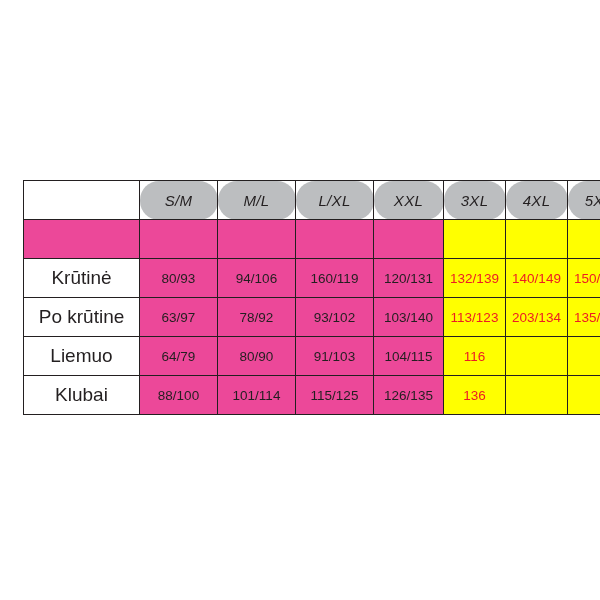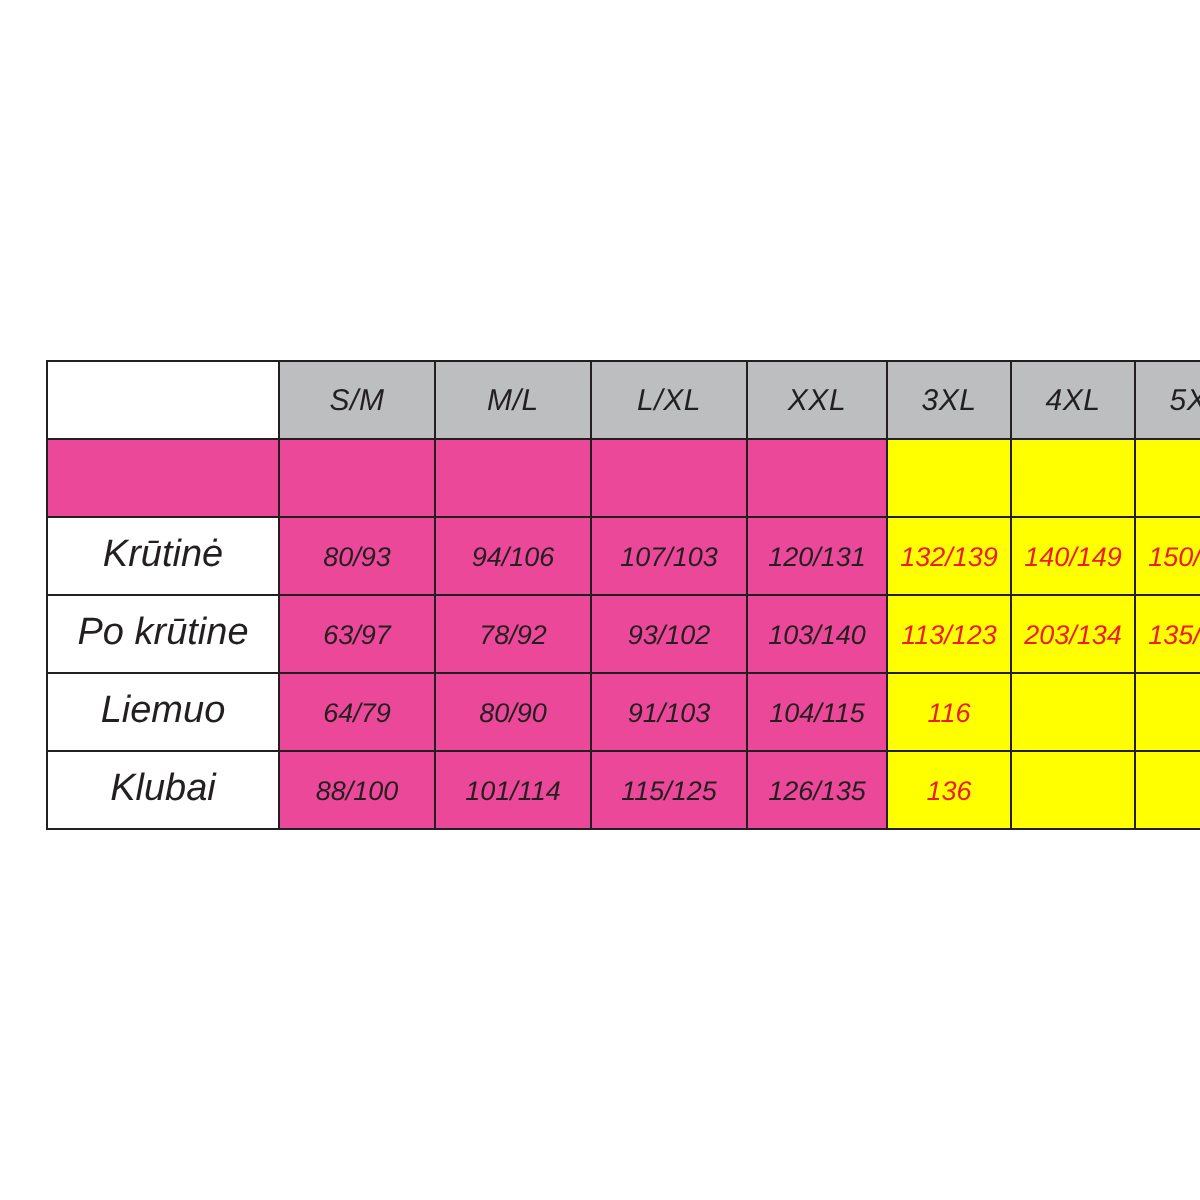--- a/index.html
+++ b/index.html
@@ -38,23 +38,23 @@
   
   col.c0 { width: 116px; }
   col.c1 { width: 78px; }
   col.c2 { width: 78px; }
   col.c3 { width: 78px; }
   col.c4 { width: 70px; }
   col.c5 { width: 62px; }
   col.c6 { width: 62px; }
   col.c7 { width: 62px; }
 
-  tr.header-row td { height: 38px; }
+  tr.header-row td { height: 38px; border-radius: 19px; }
   tr.blank-row td { height: 38px; }
-  tr.data-row td { height: 38px; font-style: italic; }
+  tr.data-row td { height: 38px; }
 
   .hdr-size {
     background: #bcbec0;
     font-style: italic;
     font-weight: bold;
     font-size: 15px;
     color: #231f20;
     letter-spacing: 0.3px;
   }
   .hdr-empty {
@@ -114,21 +114,21 @@
           <td class="val"></td>
           <td class="hl-empty"></td>
           <td class="hl-empty"></td>
           <td class="hl-empty"></td>
         </tr>
 
         <tr class="data-row">
           <td class="rowlabel">Krūtinė</td>
           <td class="val">80/93</td>
           <td class="val">94/106</td>
-          <td class="val">107/103</td>
+          <td class="val">160/119</td>
           <td class="val">120/131</td>
           <td class="hl-text">132/139</td>
           <td class="hl-text">140/149</td>
           <td class="hl-text">150/159</td>
         </tr>
 
         <tr class="data-row">
           <td class="rowlabel">Po krūtine</td>
           <td class="val">63/97</td>
           <td class="val">78/92</td>

